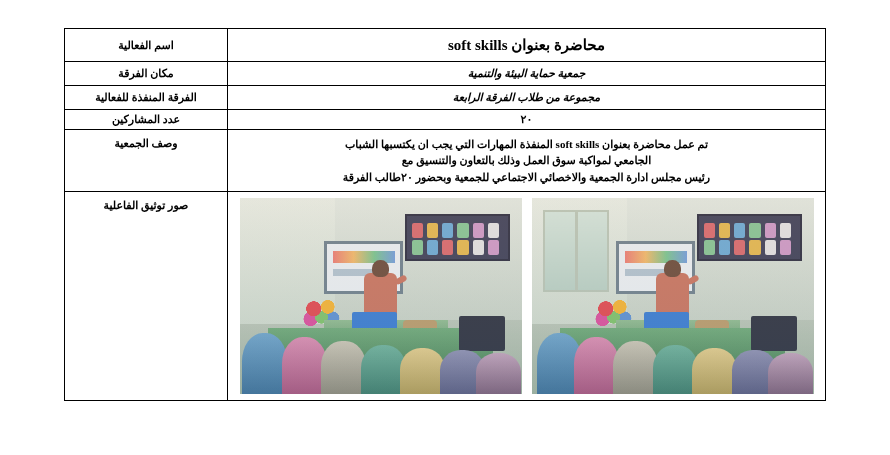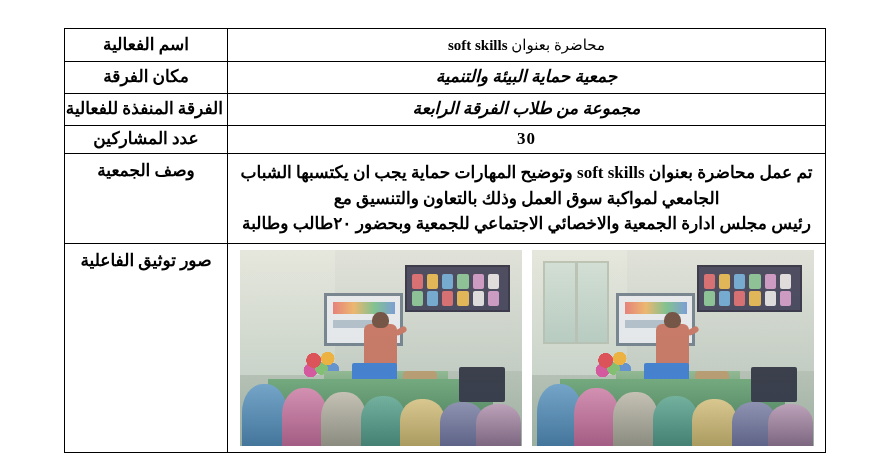--- a/index.html
+++ b/index.html
@@ -26,38 +26,38 @@
     right: 64px;
     width: 762px;
     border-collapse: collapse;
     table-layout: fixed;
     direction: rtl;
   }
   table.report td {
     border: 1px solid #000000;
     padding: 2px 4px;
     vertical-align: middle;
-    font-size: 17px;
+    font-size: 11px;
     line-height: 1.35;
   }
   td.label {
     width: 154px;
     text-align: center;
     font-weight: bold;
     white-space: nowrap;
   }
   td.value {
     text-align: center;
     font-weight: bold;
   }
   .row-title td.value {
     font-size: 15px;
     padding: 6px 4px;
   }
-  .row-title .title-ar { font-weight: normal; }
+  .row-title .title-ar { font-weight: bold; }
   .row-title .title-en { font-weight: bold; }
   .row-place td.value, .row-team td.value {
     padding: 4px;
     font-style: italic;
   }
   .row-count td.value {
     letter-spacing: 1px;
   }
   .row-desc td.value {
     text-align: center;
@@ -220,28 +220,28 @@
       </tr>
       <tr class="row-place">
         <td class="value">جمعية حماية البيئة والتنمية</td>
         <td class="label">مكان الفرقة</td>
       </tr>
       <tr class="row-team">
         <td class="value">مجموعة من طلاب الفرقة الرابعة</td>
         <td class="label">الفرقة المنفذة للفعالية</td>
       </tr>
       <tr class="row-count">
-        <td class="value">30</td>
+        <td class="value">٢٠</td>
         <td class="label">عدد المشاركين</td>
       </tr>
       <tr class="row-desc">
         <td class="value">
-          <div>تم عمل محاضرة بعنوان  soft skills وتوضيح المهارات حماية يجب ان يكتسبها الشباب</div>
+          <div>تم عمل محاضرة بعنوان  soft skills المنفذة المهارات التي يجب ان يكتسبها الشباب</div>
           <div>الجامعي لمواكبة سوق العمل وذلك بالتعاون والتنسيق مع</div>
-          <div>رئيس مجلس ادارة الجمعية والاخصائي الاجتماعي للجمعية وبحضور ٢٠طالب وطالبة</div>
+          <div>رئيس مجلس ادارة الجمعية والاخصائي الاجتماعي للجمعية وبحضور ٢٠طالب الفرقة</div>
         </td>
         <td class="label">وصف الجمعية</td>
       </tr>
       <tr class="row-photos">
         <td class="value">
           <div class="photos">
             <div class="photo right-photo">
               <div class="ph-bg"></div>
               <div class="ph-wall-l"></div>
               <div class="ph-wall-r"></div>

